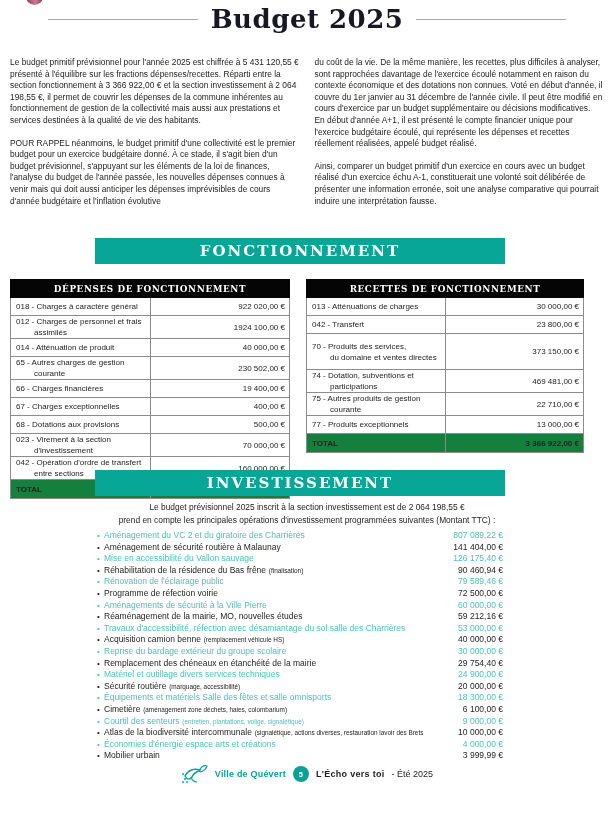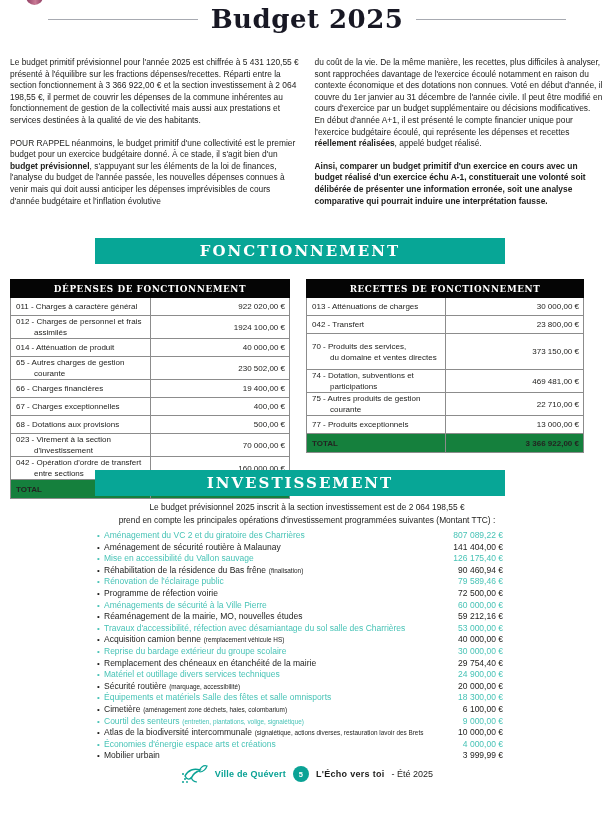--- a/index.html
+++ b/index.html
@@ -11,21 +11,21 @@
   .top-arc{position:absolute;left:26px;top:-4px;width:17px;height:9px;border-radius:0 0 9px 9px;
     background:linear-gradient(90deg,#8d3a5f,#c97a95 55%,#8d3a5f);}
   
   .title-row{position:absolute;top:4px;left:0;width:614px;display:flex;align-items:center;justify-content:center;gap:13px;}
   .title-line{height:1px;width:150px;background:#a7aab1;}
   .page-title{font-family:"DejaVu Serif",serif;font-weight:700;font-size:26px;color:#181824;letter-spacing:0.5px;}
   
   .intro{position:absolute;top:57px;left:10px;width:596px;display:flex;gap:13px;}
   .intro .col{flex:1;font-size:8.4px;line-height:11.6px;color:#232321;}
   .intro p{margin:0 0 11px 0;white-space:pre-line;}
-  .intro .b{font-weight:700;}
+  .intro .b{font-weight:400;}
   
   .banner{position:absolute;left:95px;width:410px;height:26px;background:#07a696;color:#ffffff;
     font-family:"DejaVu Serif",serif;font-weight:700;font-size:15px;letter-spacing:2px;
     display:flex;align-items:center;justify-content:center;}
   #banner-fonctionnement{top:238px;}
   #banner-investissement{top:470px;}
   
   .tables-wrap{position:absolute;top:263px;left:10px;width:594px;}
   table.budget{border-collapse:collapse;position:absolute;top:16px;table-layout:fixed;}
   #table-depenses{left:0;width:280px;}
@@ -86,21 +86,21 @@
 
   <div class="tables-wrap">
     <table class="budget" id="table-depenses">
       <thead>
         <tr>
             <th colspan="2">DÉPENSES DE FONCTIONNEMENT</th>
           </tr>
       </thead>
       <tbody>
           <tr>
-            <td class="lbl">011 - Charges à caractère général</td>
+            <td class="lbl">018 - Charges à caractère général</td>
             <td class="amt">922 020,00 €</td>
           </tr>
           <tr>
             <td class="lbl">012 - Charges de personnel et frais assimilés</td>
             <td class="amt">1924 100,00 €</td>
           </tr>
           <tr>
             <td class="lbl">014 - Atténuation de produit</td>
             <td class="amt">40 000,00 €</td>
           </tr>

